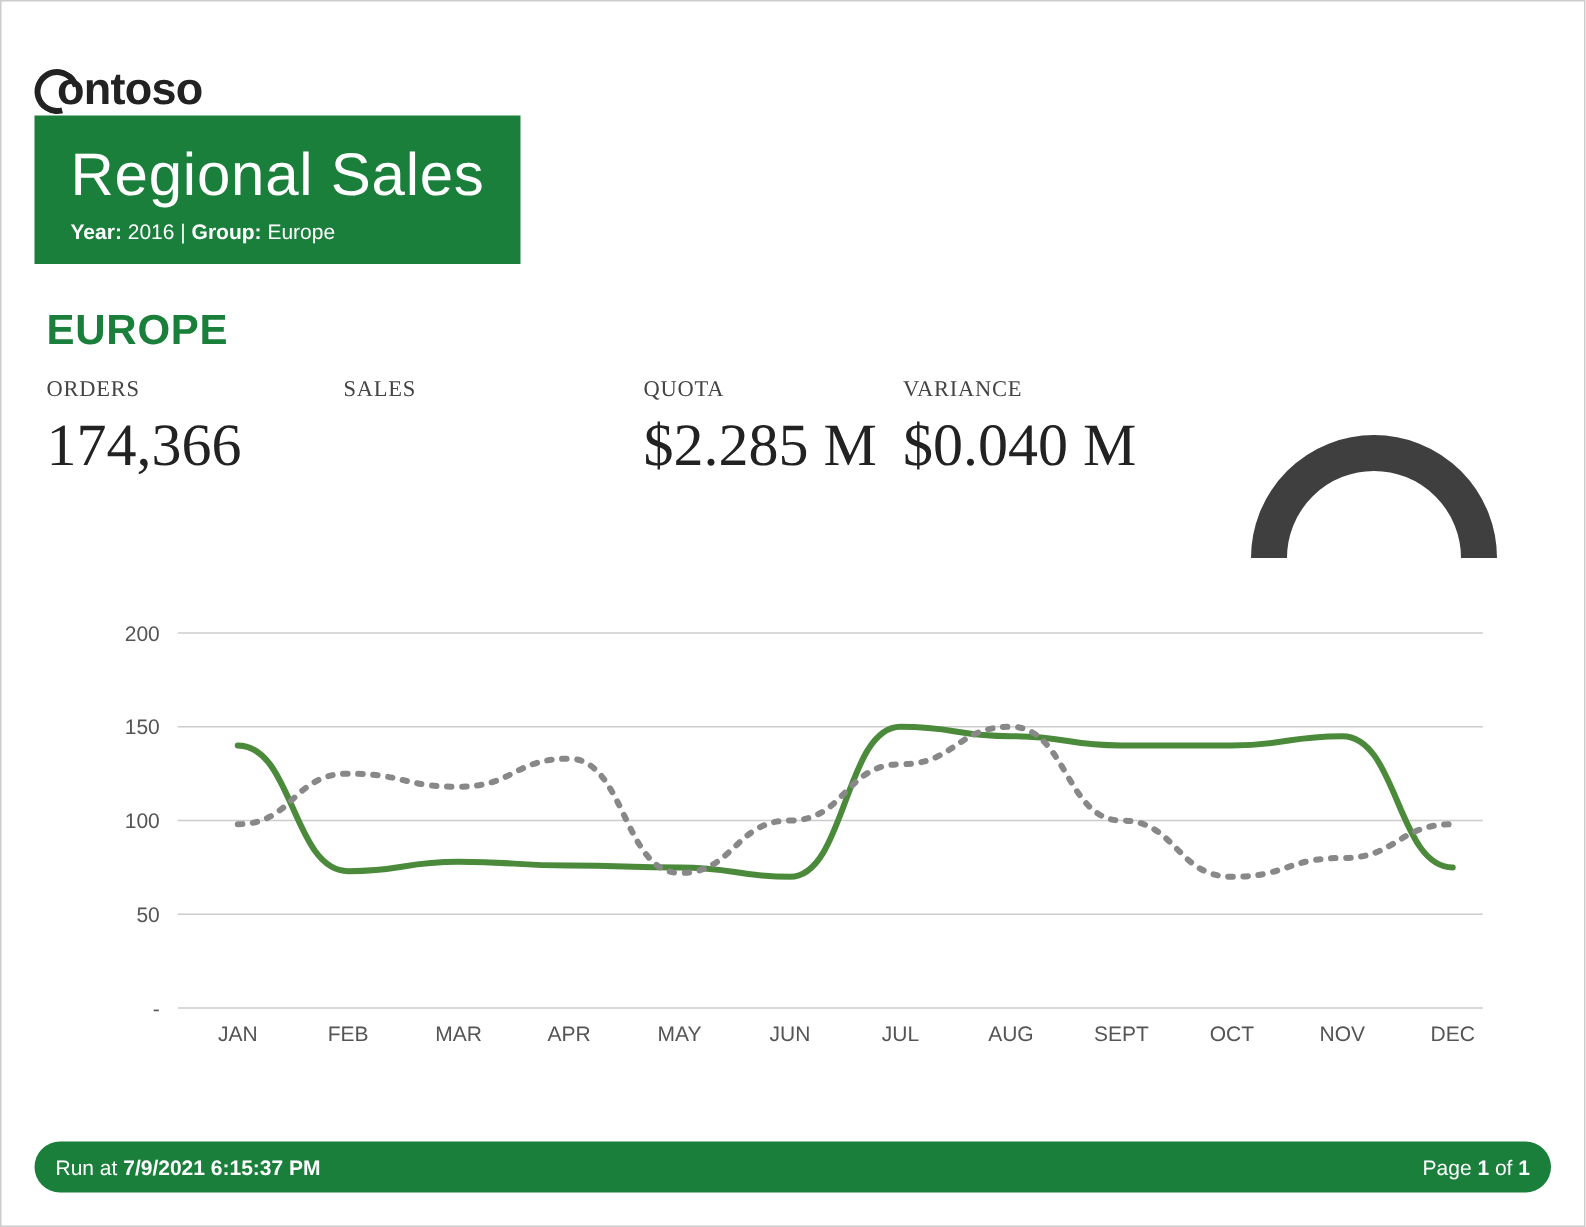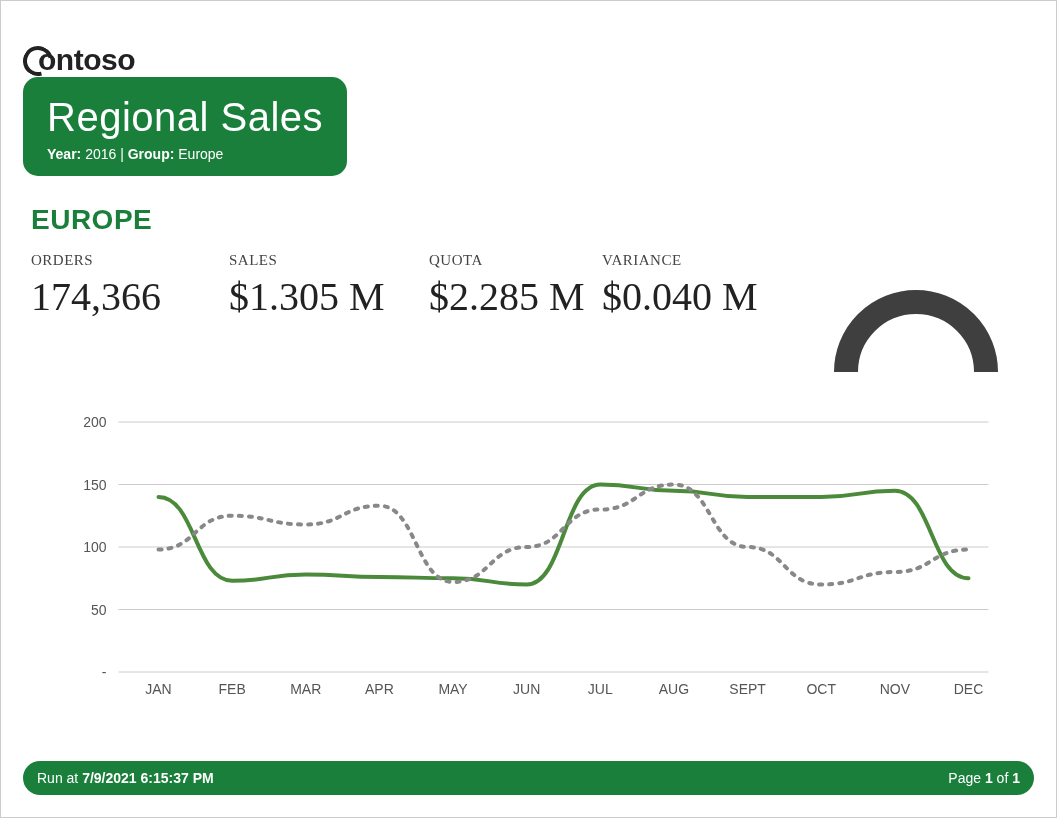--- a/index.html
+++ b/index.html
@@ -1,21 +1,21 @@
 <!DOCTYPE html>
 <html><head>
 <meta charset="utf-8">
 <style>
   * { box-sizing: border-box; margin: 0; padding: 0; }
   body { font-family: "Segoe UI", Arial, sans-serif; background: #fff; width: 1057px; height: 818px; position: relative; border: 1px solid #ccc; }
   .header-row { display: flex; align-items: flex-start; padding: 28px 22px 0 22px; flex-direction: column; }
   .logo-wrap { width: 138px; flex-shrink: 0; padding-top: 14px; }
   .logo { font-size: 30px; font-weight: 600; color: #222; letter-spacing: -0.5px; display:flex; align-items:center; }
   .logo-c { display:inline-block; width:30px; height:30px; border:4px solid #222; border-radius:50%; border-right-color:transparent; transform:rotate(30deg); margin-right:-15px; position:relative; top:1px;}
-  .banner { flex:1; background:#1a7f3b; color:#fff; padding: 18px 24px 14px 24px; border-radius: 15px; }
+  .banner { flex:1; background:#1a7f3b; color:#fff; padding: 18px 24px 14px 24px; }
   .banner-title { font-size: 40px; font-weight: 300; letter-spacing: 0.5px; }
   .banner-sub { font-size: 14px; margin-top: 6px; font-weight:300;}
   .banner-sub b { font-weight:600; }
   .region { color:#1a7f3b; font-size:28px; font-weight:600; padding: 28px 30px 10px 30px; letter-spacing:0.5px;}
   .metrics { display:flex; padding: 6px 30px 0 30px; align-items:flex-start;font-family:Liberation Serif, serif;}
   .metric { display:flex; flex-direction:column; }
   .m-label { font-size:15px; color:#444; letter-spacing:0.5px; margin-bottom:4px;}
   .m-value { font-size:40px; font-weight:300; color:#222; white-space:nowrap;}
   .metric.orders { width: 198px;}
   .metric.sales { width: 200px;}
@@ -58,21 +58,20 @@
 
 <div class="region">EUROPE</div>
 
 <div class="metrics">
   <div class="metric orders">
     <span class="m-label">ORDERS</span>
     <span class="m-value">174,366</span>
   </div>
   <div class="metric sales">
     <span class="m-label">SALES</span>
-    <span class="m-value">$1.305 M</span>
   </div>
   <div class="metric quota">
     <span class="m-label">QUOTA</span>
     <span class="m-value">$2.285 M</span>
   </div>
   <div class="metric variance">
     <span class="m-label">VARIANCE</span>
     <span class="m-value">$0.040 M</span>
   </div>
   <div class="gauge-box">

